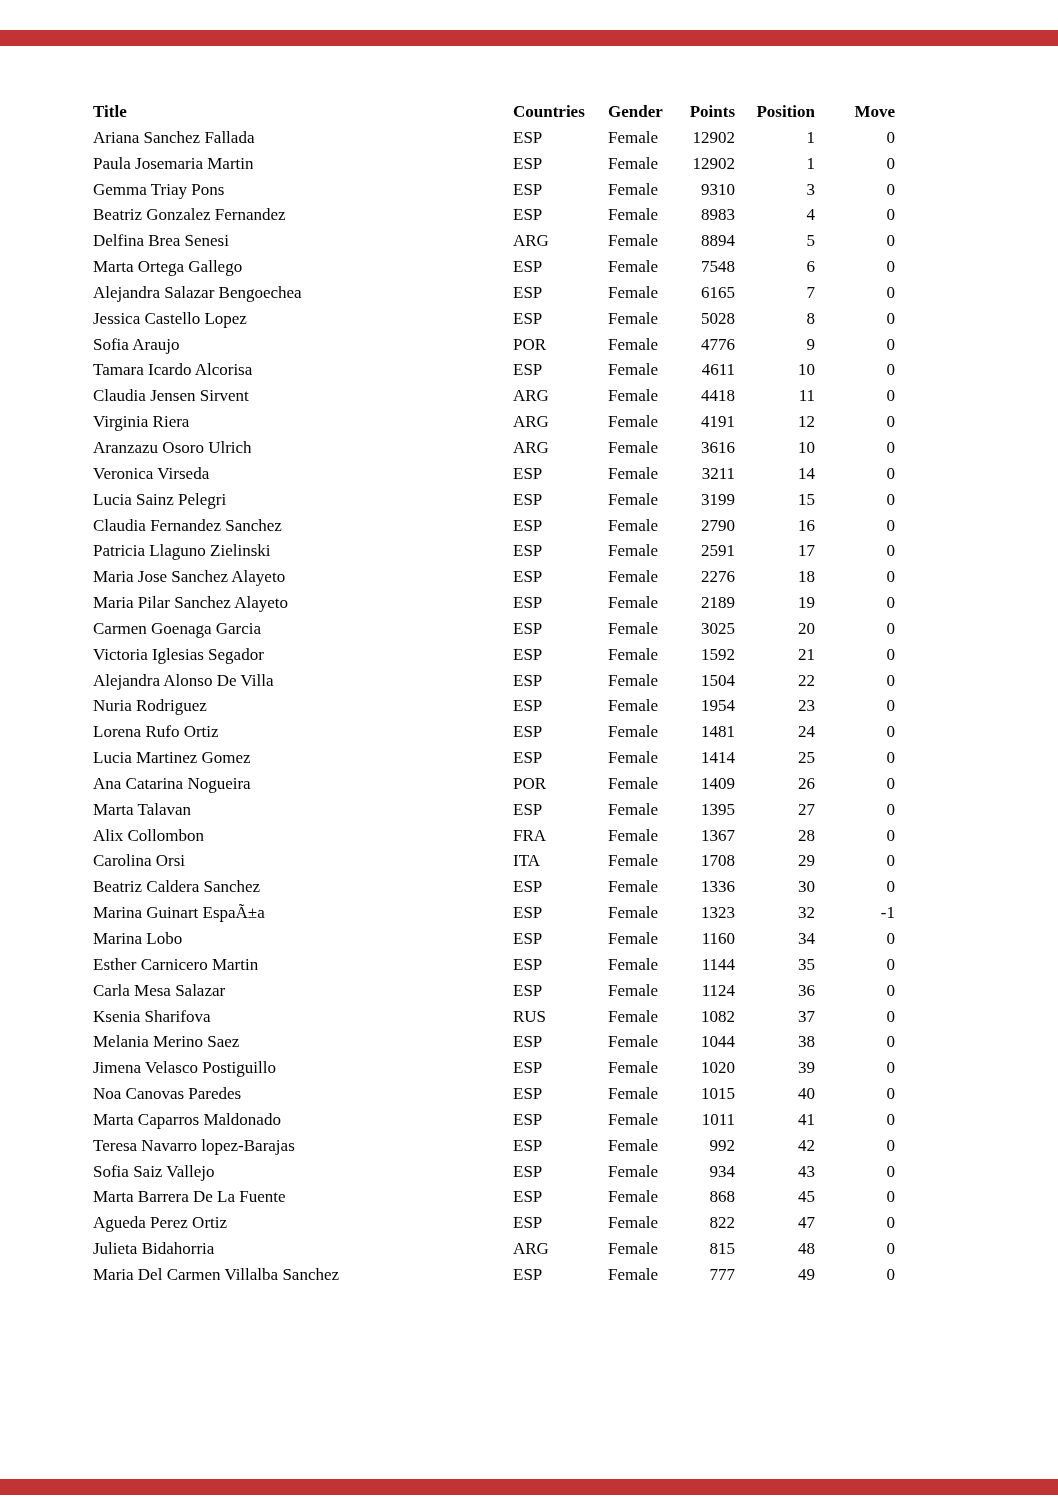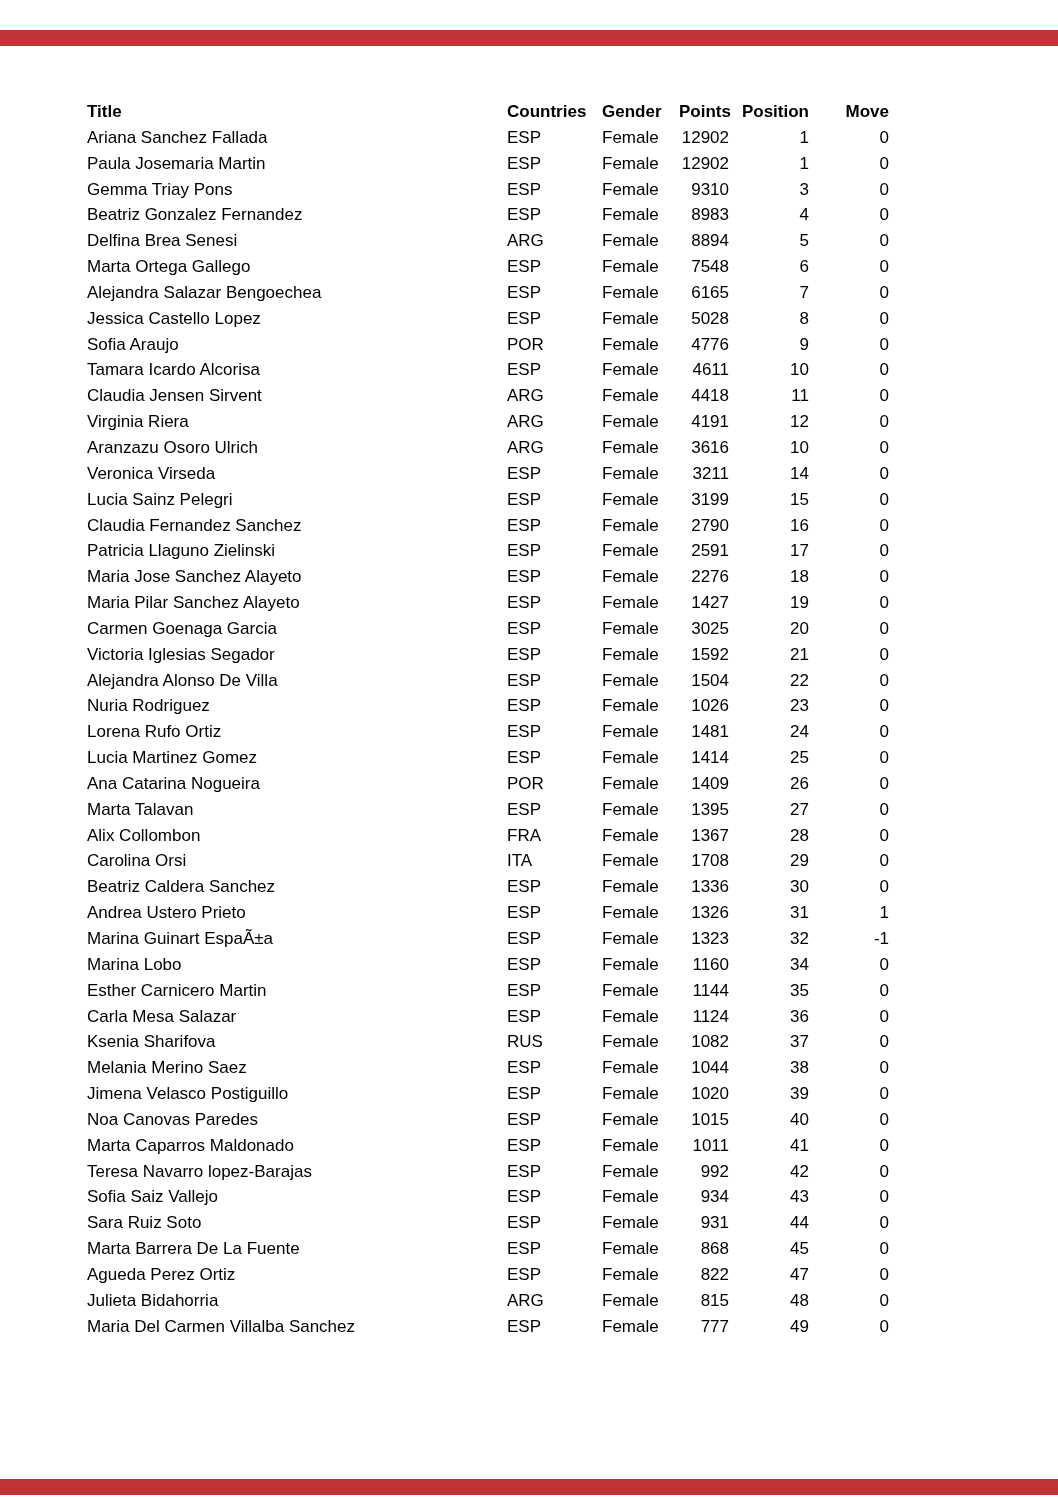--- a/index.html
+++ b/index.html
@@ -20,25 +20,26 @@
     left: 0;
     width: 1058px;
     height: 16px;
     background: #c23335;
   }
   .red-bar.top { top: 30px; }
   .red-bar.bottom { top: 1479px; }
 
   table.rankings {
     position: absolute;
-    left: 87px;
+    left: 93px;
     top: 99px;
     border-collapse: collapse;
     table-layout: fixed;
     width: 802px;
+    font-family: Liberation Serif, serif;
   }
   col.c-title     { width: 420px; }
   col.c-countries { width: 95px; }
   col.c-gender    { width: 77px; }
   col.c-points    { width: 50px; }
   col.c-position  { width: 80px; }
   col.c-move      { width: 80px; }
 
   th, td {
     padding: 0;
@@ -219,21 +220,21 @@
         <td class="txt">ESP</td>
         <td class="txt">Female</td>
         <td class="num">2276</td>
         <td class="num">18</td>
         <td class="num">0</td>
       </tr>
       <tr>
         <td class="txt">Maria Pilar Sanchez Alayeto</td>
         <td class="txt">ESP</td>
         <td class="txt">Female</td>
-        <td class="num">1427</td>
+        <td class="num">2189</td>
         <td class="num">19</td>
         <td class="num">0</td>
       </tr>
       <tr>
         <td class="txt">Carmen Goenaga Garcia</td>
         <td class="txt">ESP</td>
         <td class="txt">Female</td>
         <td class="num">3025</td>
         <td class="num">20</td>
         <td class="num">0</td>
@@ -251,21 +252,21 @@
         <td class="txt">ESP</td>
         <td class="txt">Female</td>
         <td class="num">1504</td>
         <td class="num">22</td>
         <td class="num">0</td>
       </tr>
       <tr>
         <td class="txt">Nuria Rodriguez</td>
         <td class="txt">ESP</td>
         <td class="txt">Female</td>
-        <td class="num">1026</td>
+        <td class="num">1954</td>
         <td class="num">23</td>
         <td class="num">0</td>
       </tr>
       <tr>
         <td class="txt">Lorena Rufo Ortiz</td>
         <td class="txt">ESP</td>
         <td class="txt">Female</td>
         <td class="num">1481</td>
         <td class="num">24</td>
         <td class="num">0</td>
@@ -310,28 +311,20 @@
         <td class="num">29</td>
         <td class="num">0</td>
       </tr>
       <tr>
         <td class="txt">Beatriz Caldera Sanchez</td>
         <td class="txt">ESP</td>
         <td class="txt">Female</td>
         <td class="num">1336</td>
         <td class="num">30</td>
         <td class="num">0</td>
-      </tr>
-      <tr>
-        <td class="txt">Andrea Ustero Prieto</td>
-        <td class="txt">ESP</td>
-        <td class="txt">Female</td>
-        <td class="num">1326</td>
-        <td class="num">31</td>
-        <td class="num">1</td>
       </tr>
       <tr>
         <td class="txt">Marina Guinart EspaÃ±a</td>
         <td class="txt">ESP</td>
         <td class="txt">Female</td>
         <td class="num">1323</td>
         <td class="num">32</td>
         <td class="num">-1</td>
       </tr>
       <tr>
@@ -408,28 +401,20 @@
       </tr>
       <tr>
         <td class="txt">Sofia Saiz Vallejo</td>
         <td class="txt">ESP</td>
         <td class="txt">Female</td>
         <td class="num">934</td>
         <td class="num">43</td>
         <td class="num">0</td>
       </tr>
       <tr>
-        <td class="txt">Sara Ruiz Soto</td>
-        <td class="txt">ESP</td>
-        <td class="txt">Female</td>
-        <td class="num">931</td>
-        <td class="num">44</td>
-        <td class="num">0</td>
-      </tr>
-      <tr>
         <td class="txt">Marta Barrera De La Fuente</td>
         <td class="txt">ESP</td>
         <td class="txt">Female</td>
         <td class="num">868</td>
         <td class="num">45</td>
         <td class="num">0</td>
       </tr>
       <tr>
         <td class="txt">Agueda Perez Ortiz</td>
         <td class="txt">ESP</td>

